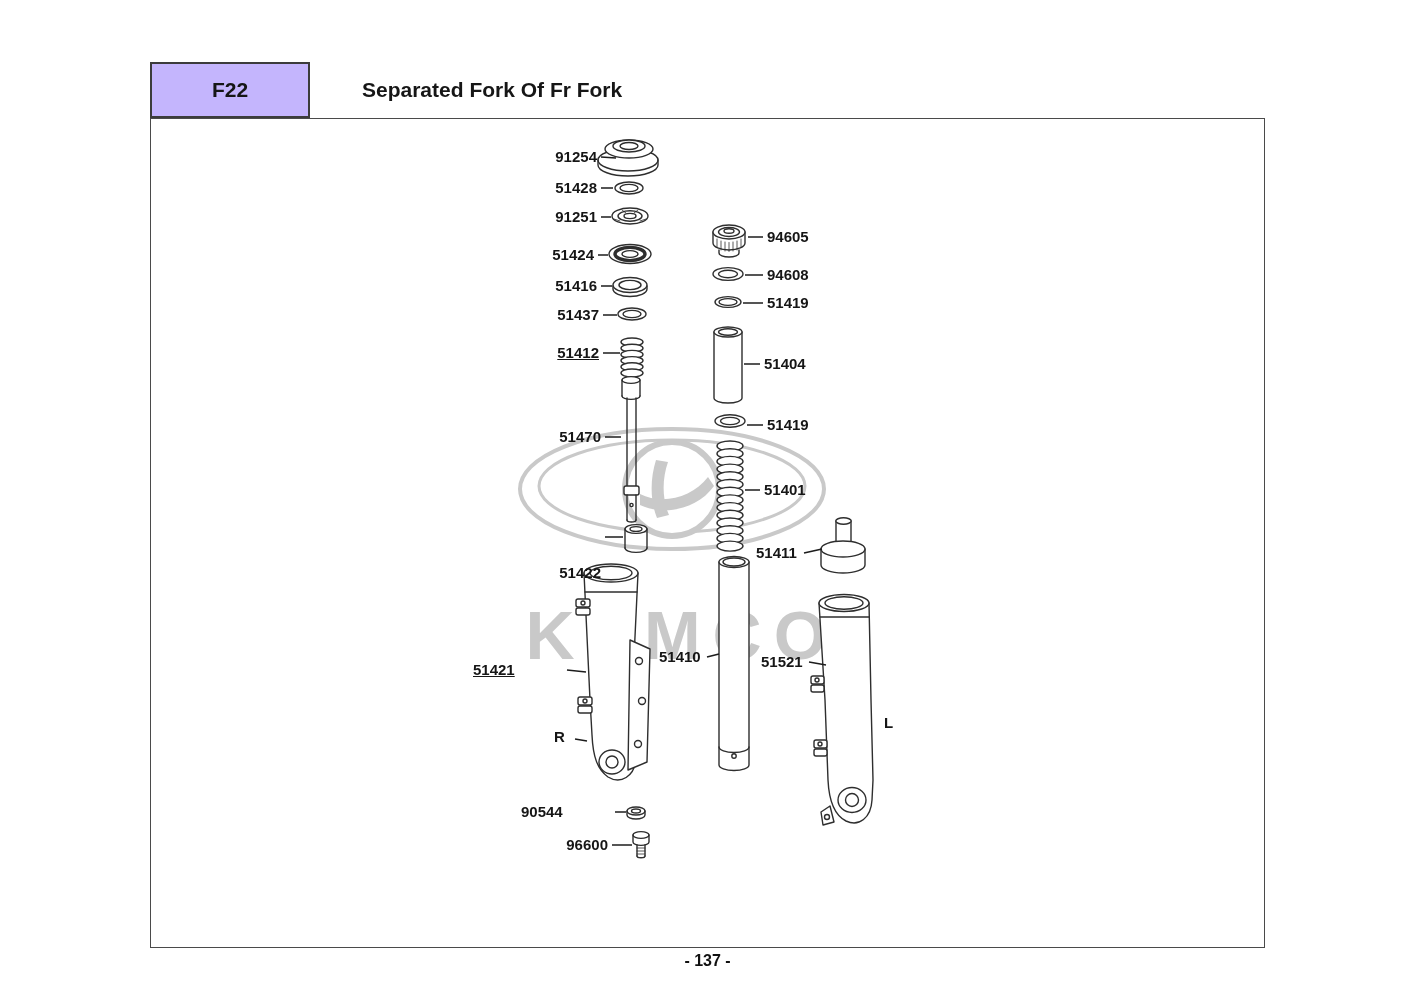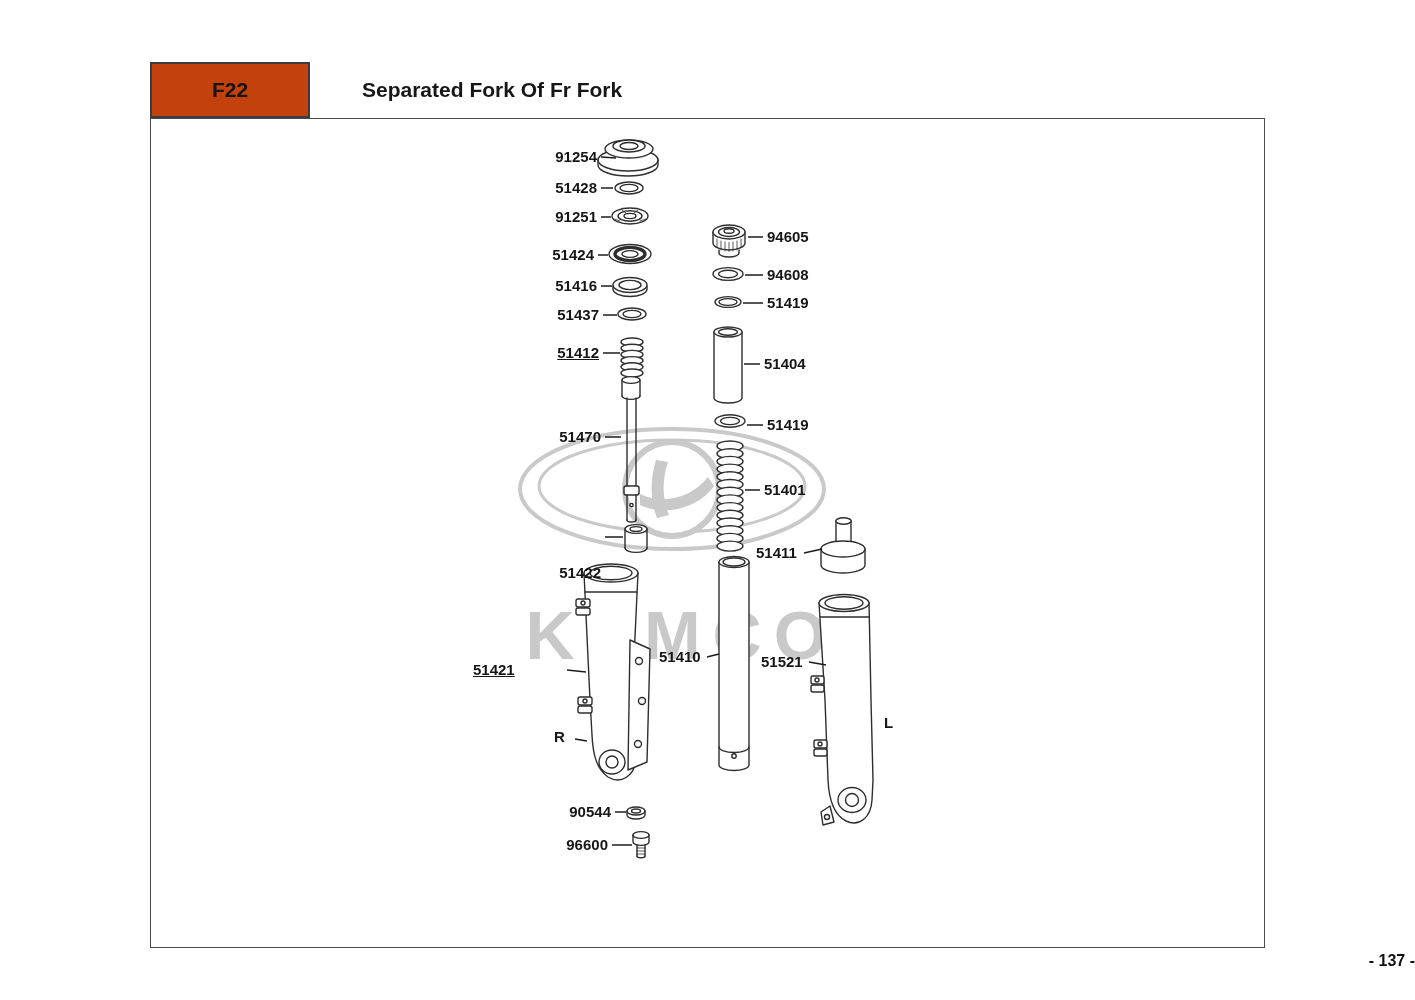--- a/index.html
+++ b/index.html
@@ -1,26 +1,26 @@
 <!DOCTYPE html>
 <html><head>
 <meta charset="utf-8">
 <style>
   * { margin:0; padding:0; box-sizing:border-box; }
   html,body { width:1415px; height:1000px; background:#ffffff;
     font-family:"Liberation Sans", sans-serif; position:relative; overflow:hidden; }
 
   .code-box { position:absolute; left:150px; top:62px; width:160px; height:56px;
     border:2px solid #3c3c3c; display:flex; align-items:center; justify-content:center;
-    font-size:21px; font-weight:bold; color:#161616; background:#c2410c; }
+    font-size:21px; font-weight:bold; color:#161616; background:#c4b5fd; }
   .page-title { position:absolute; left:362px; top:62px; height:56px;
     display:flex; align-items:center; font-size:21px; font-weight:bold; color:#161616; }
   .main-box { position:absolute; left:150px; top:118px; width:1115px; height:830px;
     border:1.5px solid #4a4a4a; background:transparent; }
-  .footer { position:absolute; left:0; width:1415px; top:952px; text-align:right;
+  .footer { position:absolute; left:0; width:1415px; top:952px; text-align:center;
     font-size:16px; font-weight:bold; color:#111; }
 
   #diagram-svg { position:absolute; left:0; top:0; width:1415px; height:1000px; }
   #labels { position:absolute; left:0; top:0; width:1415px; height:1000px; pointer-events:none;border-radius:30px; }
   .plabel { position:absolute; font-size:15px; font-weight:700; color:#161616;
     line-height:20px; white-space:nowrap; }
 
   .ln { fill:none; stroke:#2e2e2e; stroke-width:1.4; stroke-linejoin:round; stroke-linecap:round; }
   .wfill { fill:#ffffff; }
   .thick { stroke-width:3.4; }
@@ -259,21 +259,21 @@
       <div class="plabel" style="top: 147px; left: 507px; width: 90px; text-align: right;">91254</div>
       <div class="plabel" style="top: 178px; left: 507px; width: 90px; text-align: right;">51428</div>
       <div class="plabel" style="top: 207px; left: 507px; width: 90px; text-align: right;">91251</div>
       <div class="plabel" style="top: 245px; left: 504px; width: 90px; text-align: right;">51424</div>
       <div class="plabel" style="top: 276px; left: 507px; width: 90px; text-align: right;">51416</div>
       <div class="plabel" style="top: 305px; left: 509px; width: 90px; text-align: right;">51437</div>
       <div class="plabel" style="top: 343px; left: 509px; width: 90px; text-align: right; text-decoration: underline;">51412</div>
       <div class="plabel" style="top: 427px; left: 511px; width: 90px; text-align: right;">51470</div>
       <div class="plabel" style="top: 527px; left: 511px; width: 90px; text-align: right; margin-top: 36px;">51422</div>
       <div class="plabel" style="top: 660px; left: 473px; width: 90px; text-align: left; text-decoration: underline;">51421</div>
-      <div class="plabel" style="top: 802px; left: 521px; width: 90px; text-align: right;">90544</div>
+      <div class="plabel" style="top: 802px; left: 521px; width: 90px; text-align: left;">90544</div>
       <div class="plabel" style="top: 835px; left: 518px; width: 90px; text-align: right;">96600</div>
       <div class="plabel" style="top: 227px; left: 767px;">94605</div>
       <div class="plabel" style="top: 265px; left: 767px; text-align: center;">94608</div>
       <div class="plabel" style="top: 293px; left: 767px;">51419</div>
       <div class="plabel" style="top: 354px; left: 764px;">51404</div>
       <div class="plabel" style="top: 415px; left: 767px;">51419</div>
       <div class="plabel" style="top: 480px; left: 764px;">51401</div>
       <div class="plabel" style="top: 543px; left: 756px;">51411</div>
       <div class="plabel" style="top: 647px; left: 659px;">51410</div>
       <div class="plabel" style="top: 652px; left: 761px;">51521</div>

